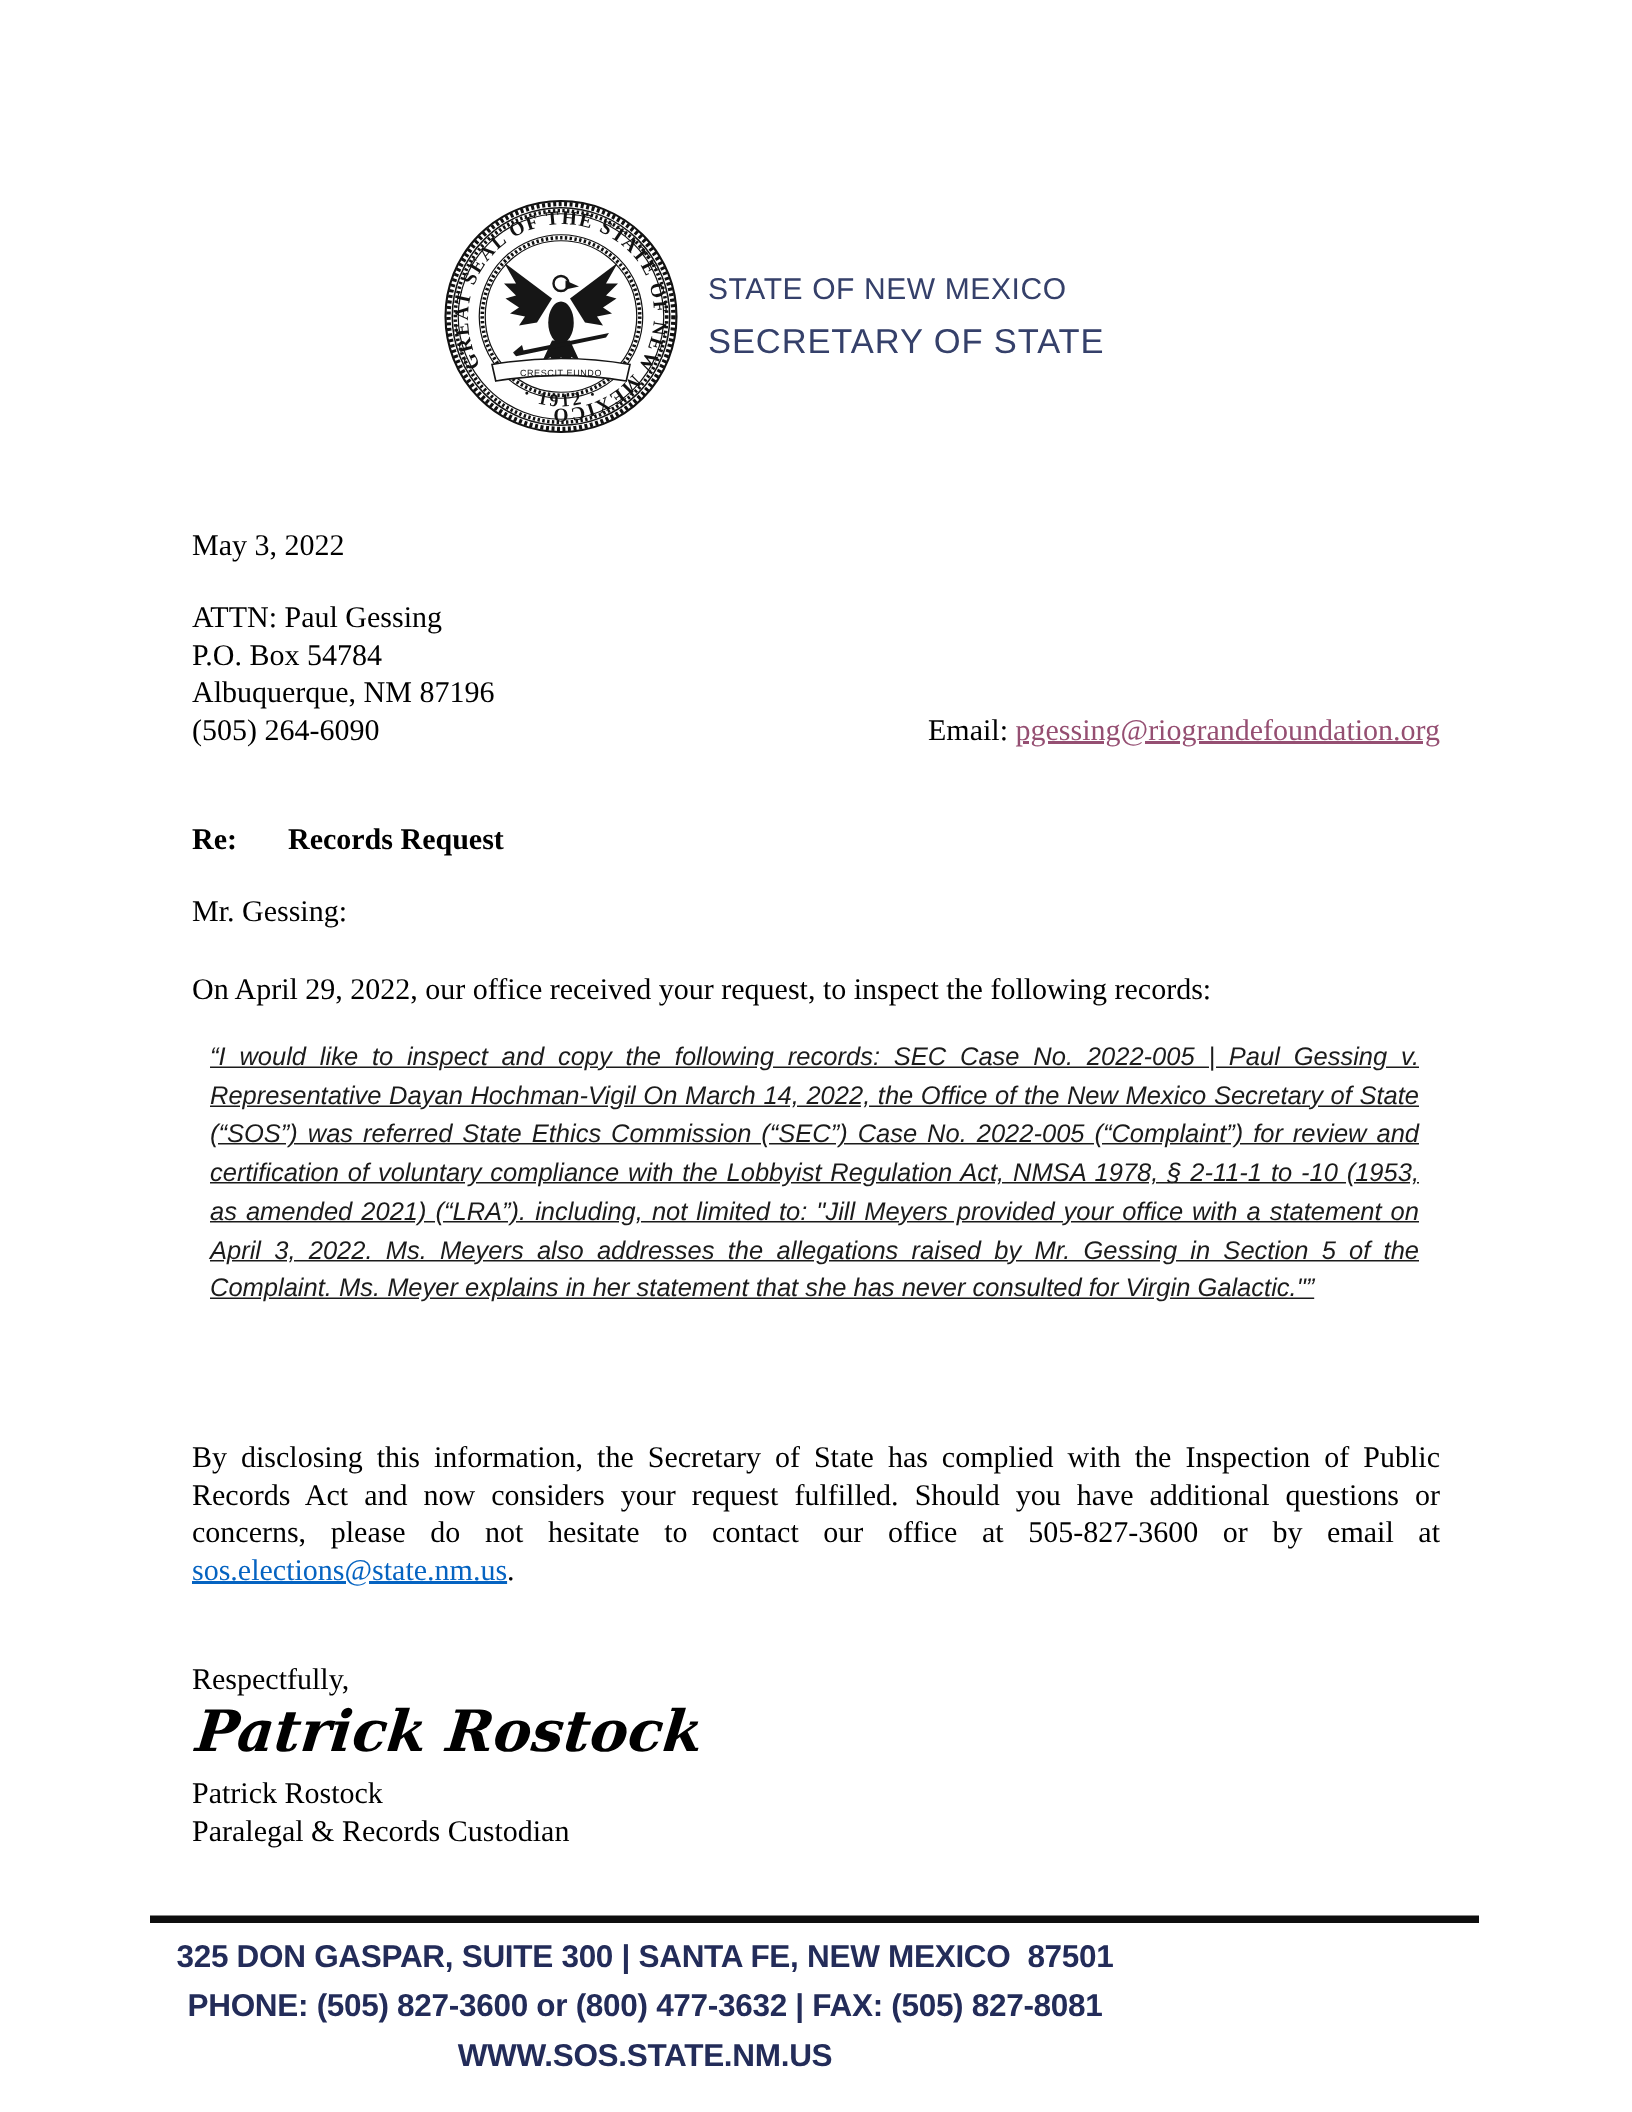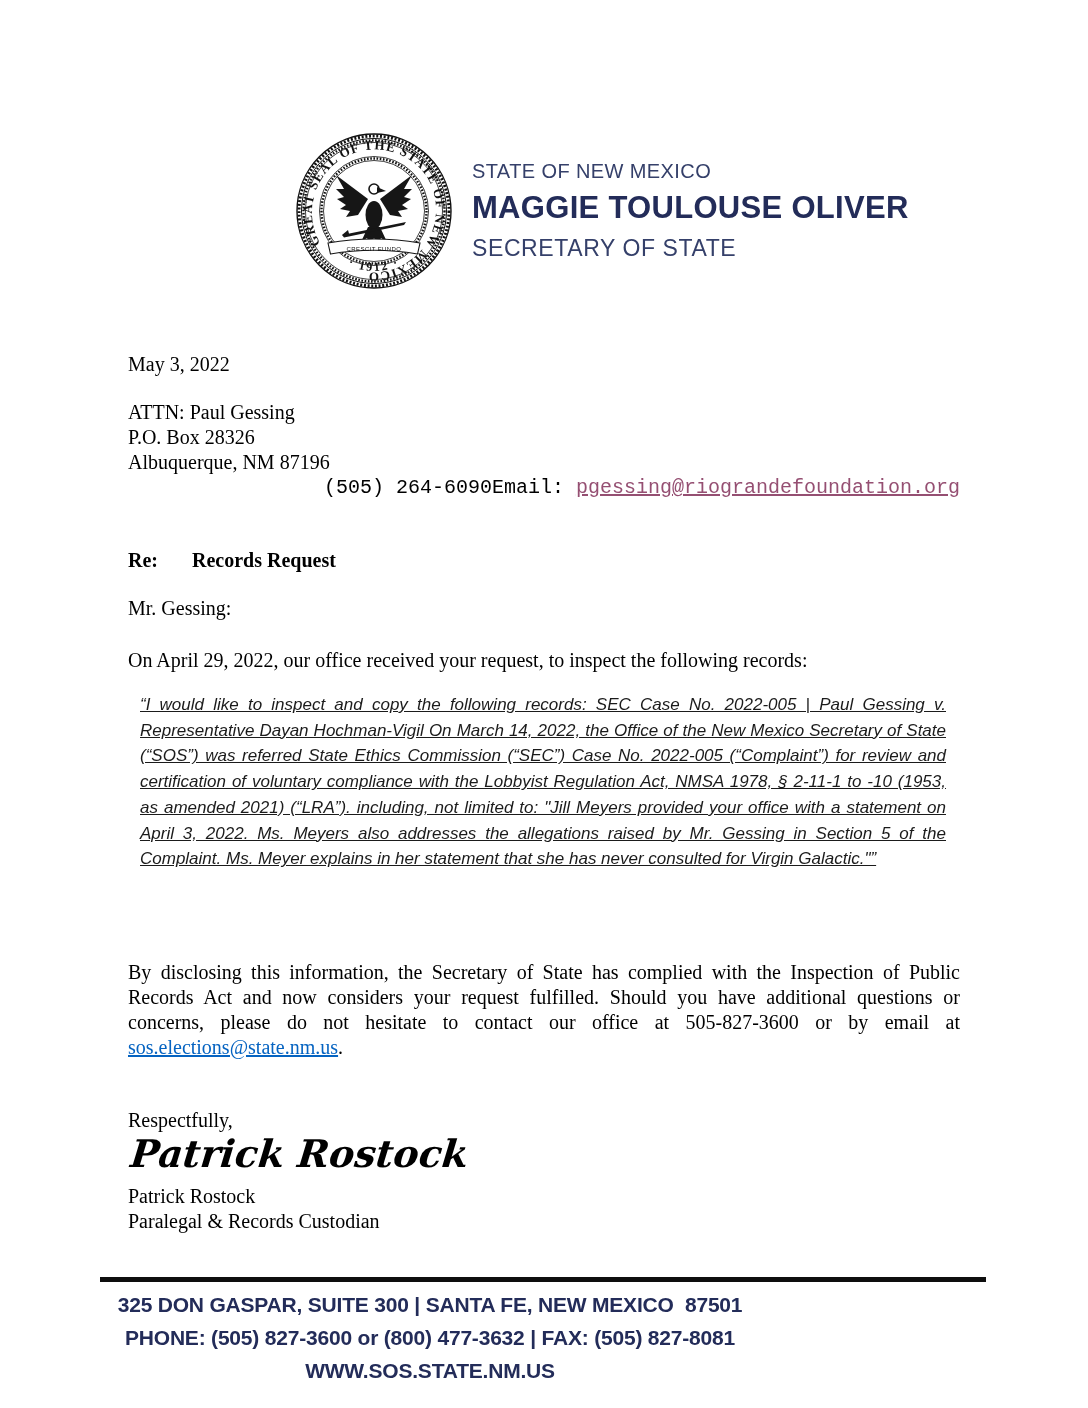--- a/index.html
+++ b/index.html
@@ -15,21 +15,21 @@
   .agency  { color:var(--navy); font-size:20px; letter-spacing:0.4px; }
   .official{ color:var(--navy-dark); font-size:31px; font-weight:bold; letter-spacing:0.3px; margin-top:7px; }
   .office  { color:var(--navy); font-size:23px; letter-spacing:0.6px; margin-top:9px; }
   .ring-text { font-family:"Liberation Serif", serif; font-size:13px; font-weight:bold; letter-spacing:1.1px; fill:#111; }
   .year-text { font-family:"Liberation Serif", serif; font-size:12px; font-weight:bold; letter-spacing:2px; fill:#111; }
   .motto-text{ font-family:"Liberation Sans", sans-serif; font-size:6px; letter-spacing:0.4px; fill:#111; }
   
   .blk { position:absolute; left:128px; width:832px; line-height:25px; }
   .date { top:352px; }
   .addr { top:400px; }
-  .addr-row { display:flex; justify-content:flex-end;font-family:Liberation Mono, monospace; }
+  .addr-row { display:flex; justify-content:space-between; }
   .re { top:548px; font-weight:bold; }
   .re-label { display:inline-block; width:64px; }
   .salutation { top:596px; }
   .intro { top:648px; }
   .quote {
     top:692px; left:140px; width:806px;
     font-family:"Liberation Sans", sans-serif; font-style:italic;
     font-size:17px; line-height:25.7px; text-align:justify; color:#1b1b1b;text-decoration:underline;
   }
   .para { text-align:justify; }
@@ -83,30 +83,29 @@
         <circle cx="80" cy="62" r="5" fill="#ffffff" stroke="#161616" stroke-width="1.6"></circle>
         <path d="M 83,60 L 92,64 L 83,66 Z"></path>
         <path d="M 48,108 L 112,95 L 110,98 L 50,110.5 Z"></path>
         <path d="M 48,108 L 54,103 L 55.5,108.5 Z"></path>
       </g>
       <path d="M 34,116 Q 80,108 126,116 L 123.5,127 Q 80,119.5 36.5,127 Z" fill="#ffffff" stroke="#161616" stroke-width="1.1"></path>
       <text class="motto-text" x="80" y="123.5" text-anchor="middle">CRESCIT EUNDO</text>
     </svg>
     <div class="header-text">
       <div class="agency">STATE OF NEW MEXICO</div>
-      <div class="official">MAGGIE TOULOUSE OLIVER</div>
       <div class="office">SECRETARY OF STATE</div>
     </div>
   </div>
 
   <div class="blk date">May 3, 2022</div>
 
   <div class="blk addr">
     <div>ATTN: Paul Gessing</div>
-    <div>P.O. Box 28326</div>
+    <div>P.O. Box 54784</div>
     <div>Albuquerque, NM 87196</div>
     <div class="addr-row">
       <span>(505) 264-6090</span>
       <span>
         <span>Email:</span>
         <a class="mail visited" href="#">pgessing@riograndefoundation.org</a>
       </span>
     </div>
   </div>
 

